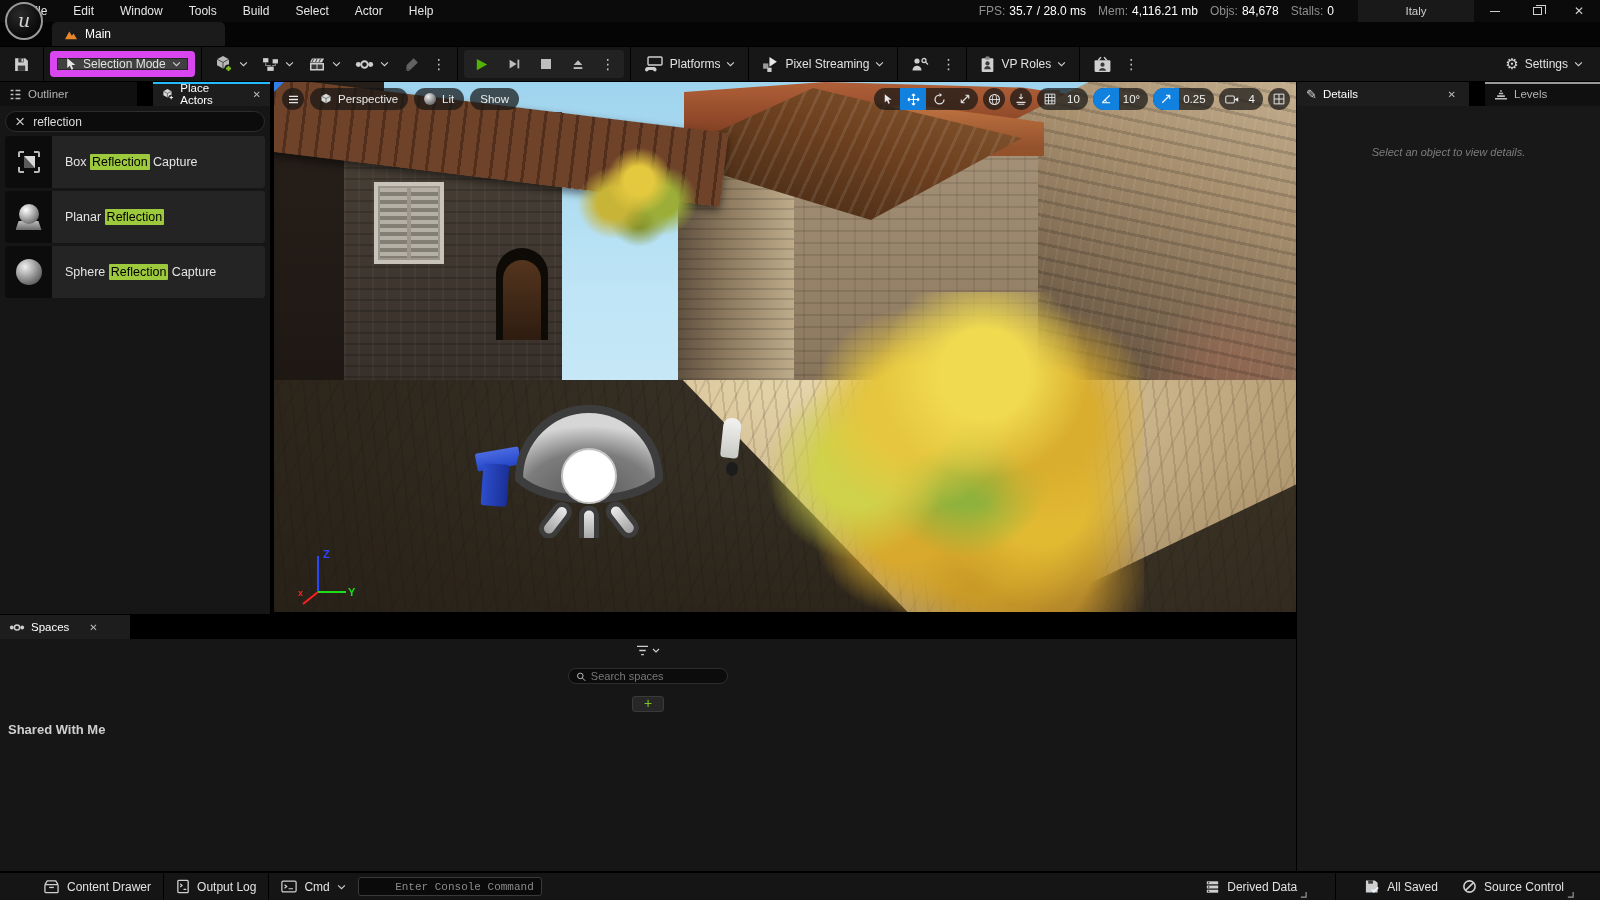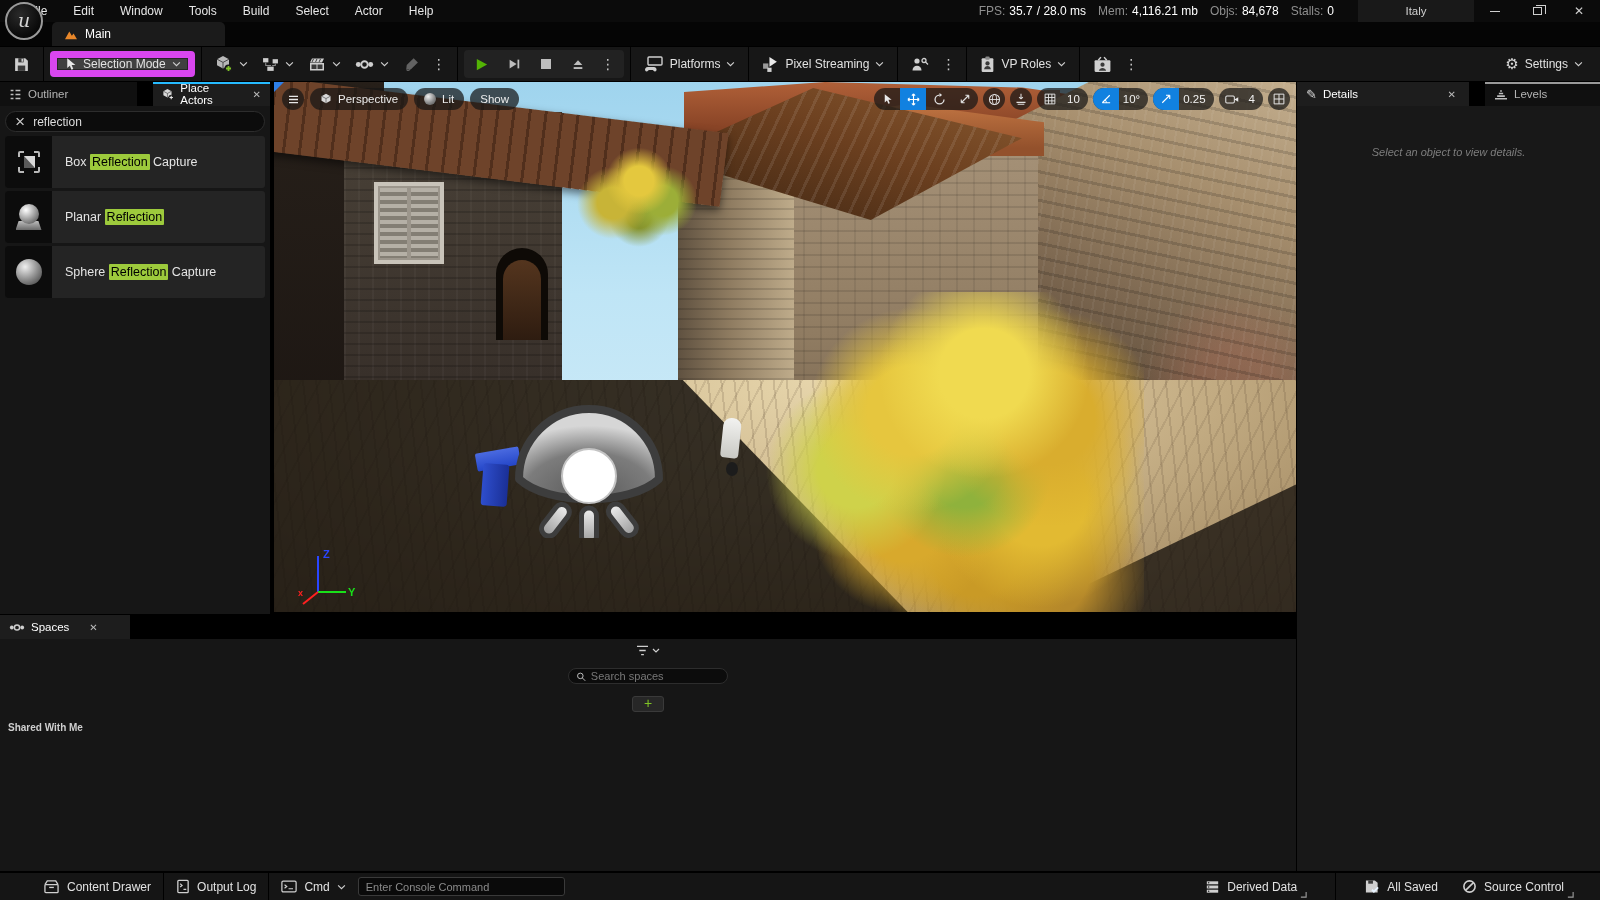--- a/index.html
+++ b/index.html
@@ -153,28 +153,28 @@
   #rightpanel { left:1297px; top:82px; width:303px; height:789px; background:#181818; }
   #details-empty { margin-top:40px; text-align:center; font-style:italic; color:#7d7d7d; font-size:11px; }
 
   
   #spacespanel { left:0; top:615px; width:1296px; height:256px; background:#161616; }
   #spaces-toolbar { display:flex; align-items:center; gap:12px; padding:6px 6px 4px 6px;flex-direction:column; }
   #spaces-search { width:160px; height:16px; border-radius:8px; padding:0 7px; gap:5px; }
   #spaces-search input { font-size:11px; }
   #add-space-btn { width:32px; height:16px; background:#272727; border:1px solid #3a3a3a; border-radius:3px; display:flex; align-items:center; justify-content:center; color:#7fc325; font-size:14px; line-height:1; }
   #add-space-btn::before { content:"+"; margin-top:-2px; }
-  #shared-label { padding:6px 8px; color:#cfcfcf; font-weight:bold; font-size:10px; }
+  #shared-label { padding:6px 8px; color:#cfcfcf; font-weight:bold; font-size:13px; }
   #signin-msg { position:absolute; left:0; right:0; top:148px; text-align:center; color:#9a9a9a; font-size:11.5px; }
 
   
   #statusbar { position:absolute; left:0; top:871px; width:1600px; height:29px; background:#151515; display:flex; align-items:center; border-top:2px solid #000;padding-left:31px; }
   .sbtn { display:flex; align-items:center; gap:7px; height:29px; padding:0 12px; color:#e2e2e2; font-size:12px; }
   .sb-sep { width:1px; height:29px; background:#000; }
-  #console-input { width:207px; height:19px; background:#0a0a0a; border:1px solid #3a3a3a; border-radius:3px; color:#bbb; font-family:Liberation Sans, sans-serif; font-size:11px; padding:0 7px; outline:none; }
+  #console-input { width:184px; height:19px; background:#0a0a0a; border:1px solid #3a3a3a; border-radius:3px; color:#bbb; font-family:Liberation Mono, monospace; font-size:11px; padding:0 7px; outline:none;text-align:right; }
   #console-input::placeholder { color:#8a8a8a; }
   #statusbar-right { margin-left:auto; display:flex; align-items:center; }
   .corner-arrow { align-self:flex-end; margin:0 0 3px -4px; }
 </style>
 </head>
 <body>
 
 <div id="titlebar">
   <div id="ue-logo">
       <span>u</span>

